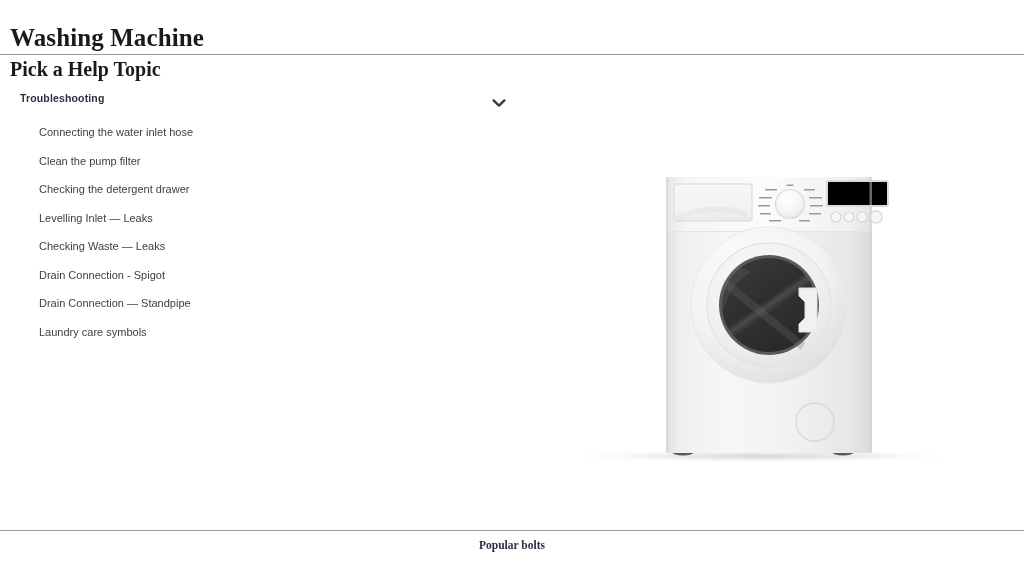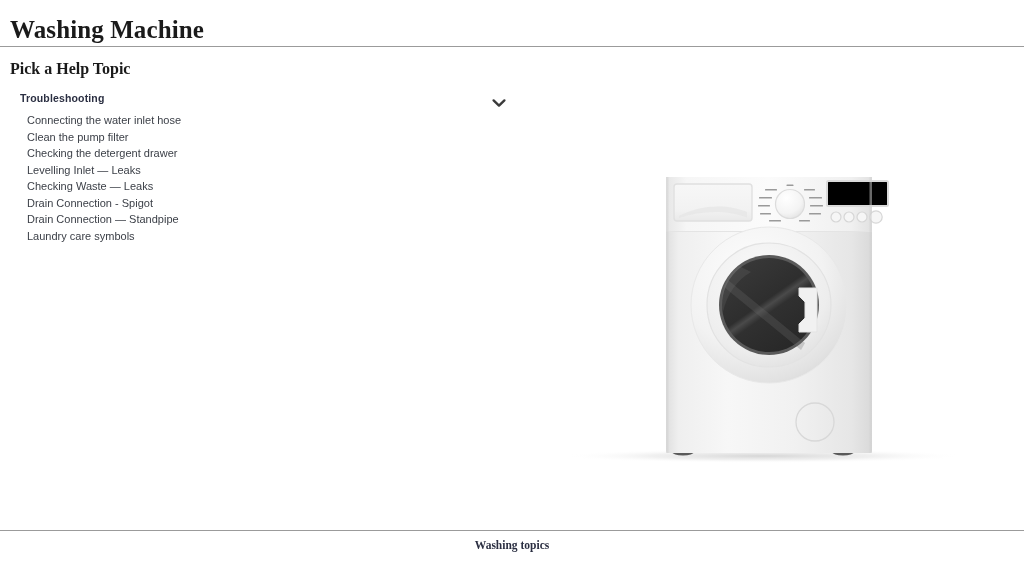--- a/index.html
+++ b/index.html
@@ -13,21 +13,21 @@
     height: 575px;
     position: relative;
     overflow: hidden;
     font-family: "Liberation Sans", sans-serif;
     -webkit-font-smoothing: antialiased;
   }
 
   
   #page-header {
     position: absolute;
-    left: 0; top: 0;
+    left: 0; top: 8px;
     width: 1024px;
     height: 47px;
     box-sizing: border-box;
   }
   #page-title {
     position: absolute;
     left: 10px;
     top: 16px;
     margin: 0;
     font-family: "Liberation Serif", "DejaVu Serif", serif;
@@ -48,21 +48,21 @@
   }
 
   
   #section-title {
     position: absolute;
     left: 10px;
     top: 59px;
     margin: 0;
     font-family: "Liberation Serif", "DejaVu Serif", serif;
     font-weight: bold;
-    font-size: 16px;
+    font-size: 20px;
     line-height: 20px;
     color: #1a1a1a;
     white-space: nowrap;
   }
 
   
   #topics-panel {
     position: absolute;
     left: 0;
     top: 90px;
@@ -81,21 +81,21 @@
   #topic-list {
     position: absolute;
     left: 0;
     top: 22px;
     margin: 0;
     padding: 0;
     list-style: none;
   }
   #topic-list li {
     display: block;
-    margin: 0;
+    margin: 12px;
     padding: 0 0 0 27px;
     height: 16.5px;
     line-height: 16.5px;
     font-size: 11px;
     color: #3c4048;
     white-space: nowrap;
     cursor: pointer;
   }
 
   
@@ -282,13 +282,13 @@
     </g>
 
     <circle cx="272" cy="262" r="19" fill="none" stroke="#d8d8d8" stroke-width="1.3"></circle>
 
     <rect x="123" y="17" width="2.5" height="276" fill="#cfcfcf" opacity="0.5"></rect>
     <rect x="326.5" y="17" width="2.5" height="276" fill="#cfcfcf" opacity="0.5"></rect>
   </svg>
 </div>
 
 <div id="footer-divider"></div>
-<div id="footer-heading">Washing topics</div>
+<div id="footer-heading">Popular bolts</div>
 
 </body></html>

